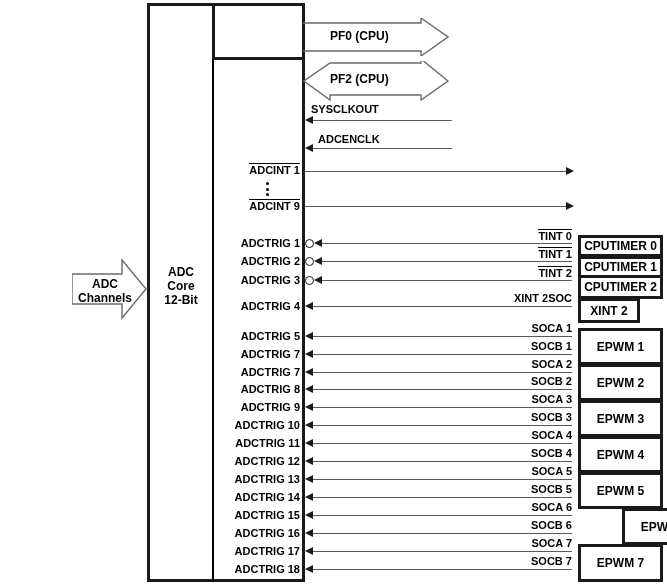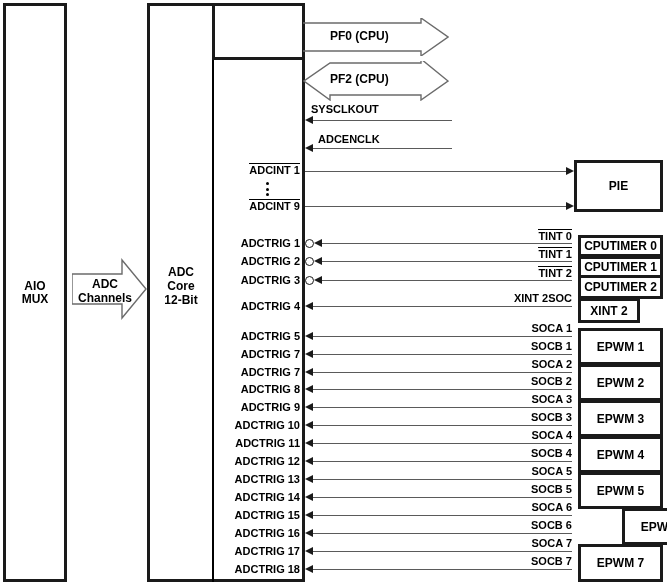--- a/index.html
+++ b/index.html
@@ -31,26 +31,20 @@
   .ba-text{position:absolute;font-weight:bold;font-size:12px;color:#000;white-space:nowrap;}
 
   .vdots{position:absolute;width:4px;display:flex;flex-direction:column;justify-content:space-between;align-items:center;}
   .vdots i{display:block;width:3px;height:3px;background:#000;border-radius:50%;}
 </style>
 </head>
 <body>
 
 <div id="canvas">
 
-  <div class="box" style="left:3px;top:3px;width:64px;height:579px;">
-    <div class="box-label">
-      <div>AIO</div>
-      <div>MUX</div>
-    </div>
-  </div>
 
   <div class="blockarrow" style="left:72px;top:258px;width:75px;height:62px;">
     <svg width="75" height="62" viewBox="0 0 75 62">
       <path d="M0,16 L50,16 L50,2 L74,31 L50,60 L50,46 L0,46 Z" fill="#ffffff" stroke="#6b6b6b" stroke-width="1.4"></path>
     </svg>
   </div>
   <div class="ba-text" style="left:72px;top:277px;width:66px;text-align:center;line-height:14px;">
     <div>ADC</div>
     <div>Channels</div>
   </div>
@@ -99,23 +93,20 @@
       <i></i>
       <i></i>
   </div>
 
   <div class="sig-label r" style="left:228px;top:199px;width:72px;">
     <span class="ovl">ADCINT 9</span>
   </div>
   <div class="hline" style="left:305px;top:206px;width:262px;"></div>
   <div class="ahead right" style="left:566px;top:202px;"></div>
 
-  <div class="box" style="left:574px;top:160px;width:89px;height:52px;">
-    <div class="box-label">PIE</div>
-  </div>
 
   <div id="trigger-layer">
       <div class="sig-label r" style="left: 205px; top: 237px; width: 95px;">ADCTRIG 1</div>
       <div class="bubble" style="left: 305px; top: 238.5px;"></div>
       <div class="ahead left" style="left: 314px; top: 239px;"></div>
       <div class="hline" style="left: 322px; top: 243px; width: 250px;"></div>
       <div class="sig-label r" style="left: 452px; top: 229px; width: 120px;"><span class="ovl">TINT 0</span></div>
       <div class="sig-label r" style="left: 205px; top: 255px; width: 95px;">ADCTRIG 2</div>
       <div class="bubble" style="left: 305px; top: 256.5px;"></div>
       <div class="ahead left" style="left: 314px; top: 257px;"></div>

